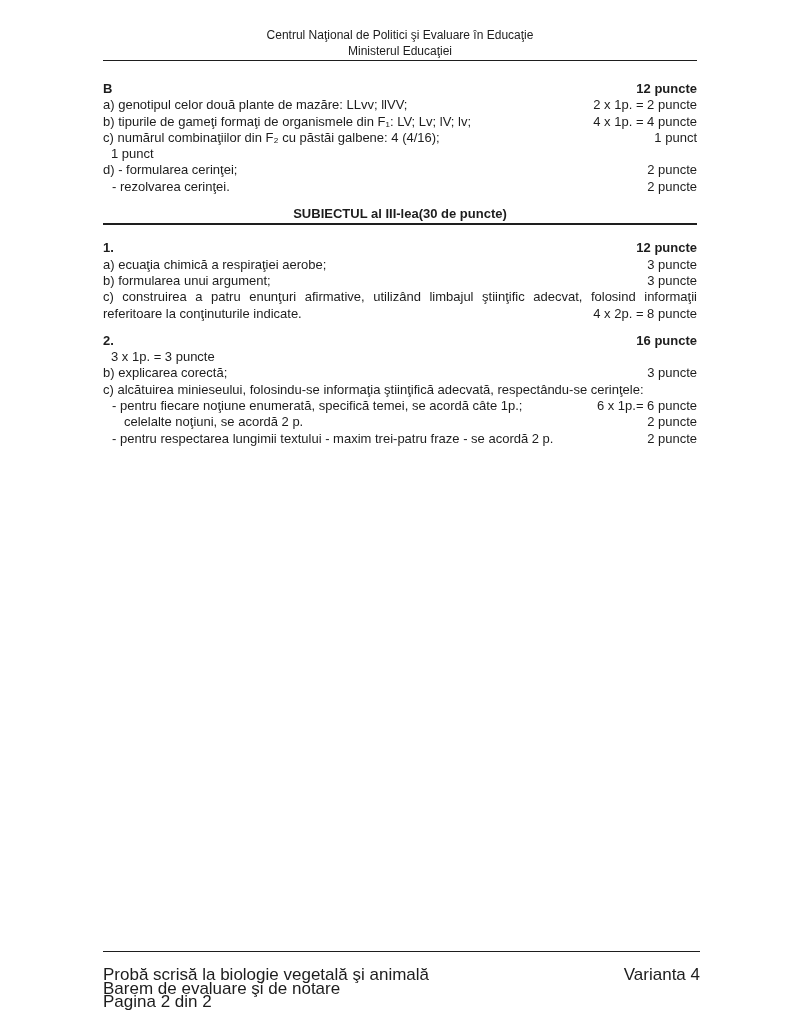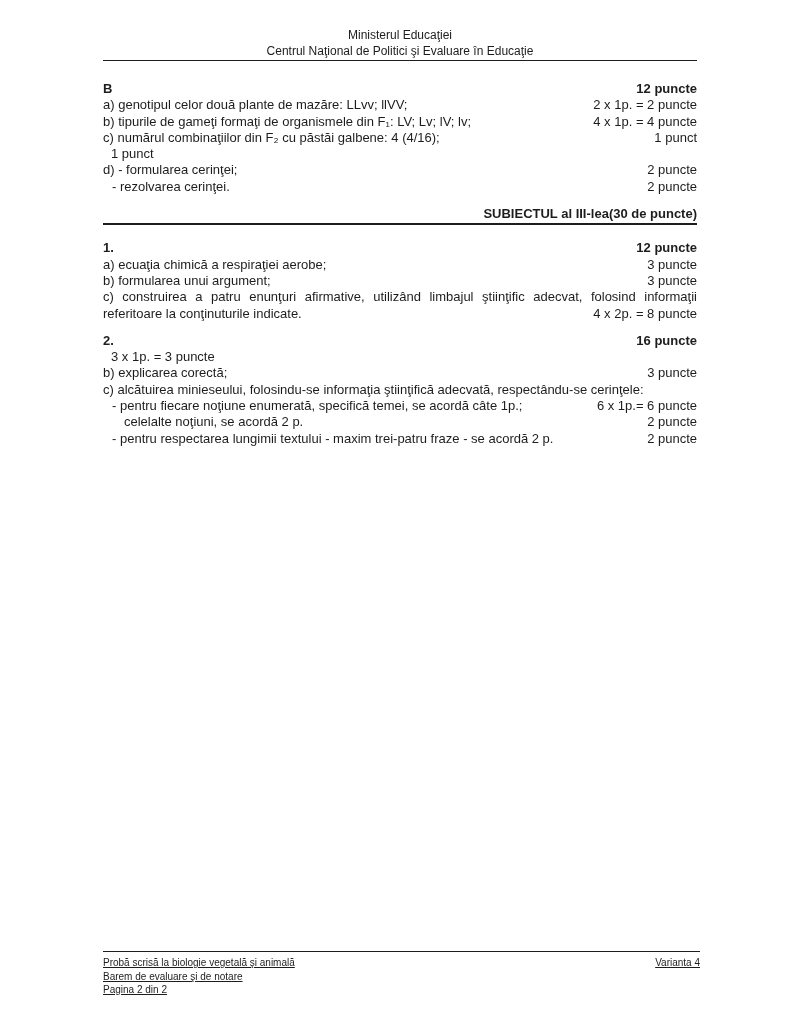--- a/index.html
+++ b/index.html
@@ -43,51 +43,50 @@
   .rowj { display: block; line-height: 16.3px; }
   .rowj .jt {
     display: block;
     text-align: justify;
     text-align-last: justify;
   }
 
   .subject {
     margin-top: 11px;
     display: flex;
-    justify-content: flex-end;
+    justify-content: center;
     font-size: 13px;
     line-height: 16.3px;
     font-weight: bold;
     border-bottom: 2px solid #1e1e1e;
     padding-bottom: 1px;
   }
 
   .footer {
     position: absolute;
     left: 103px;
     top: 951px;
     width: 597px;
     border-top: 1.5px solid #1e1e1e;
-    padding-top: 4px;
-    font-size: 10px;
+    padding-top: 16px;
+    font-size: 17px;
     line-height: 13.5px;
-    text-decoration: underline;
   }
   .frow { display: flex; justify-content: space-between; }
   .fcenter { }
 </style>
 </head>
 <body>
 
 <div class="page">
   <div class="content">
 
     <div class="hdr">
+      <div>Centrul Naţional de Politici şi Evaluare în Educaţie</div>
       <div>Ministerul Educaţiei</div>
-      <div>Centrul Naţional de Politici şi Evaluare în Educaţie</div>
     </div>
 
     <div class="sec secB">
       <div class="row b">
         <span class="lt">B</span>
         <span class="rt">12 puncte</span>
       </div>
       <div class="row">
         <span class="lt">a) genotipul celor două plante de mazăre: LLvv; llVV;</span>
         <span class="rt">2 x 1p. = 2 puncte</span>

